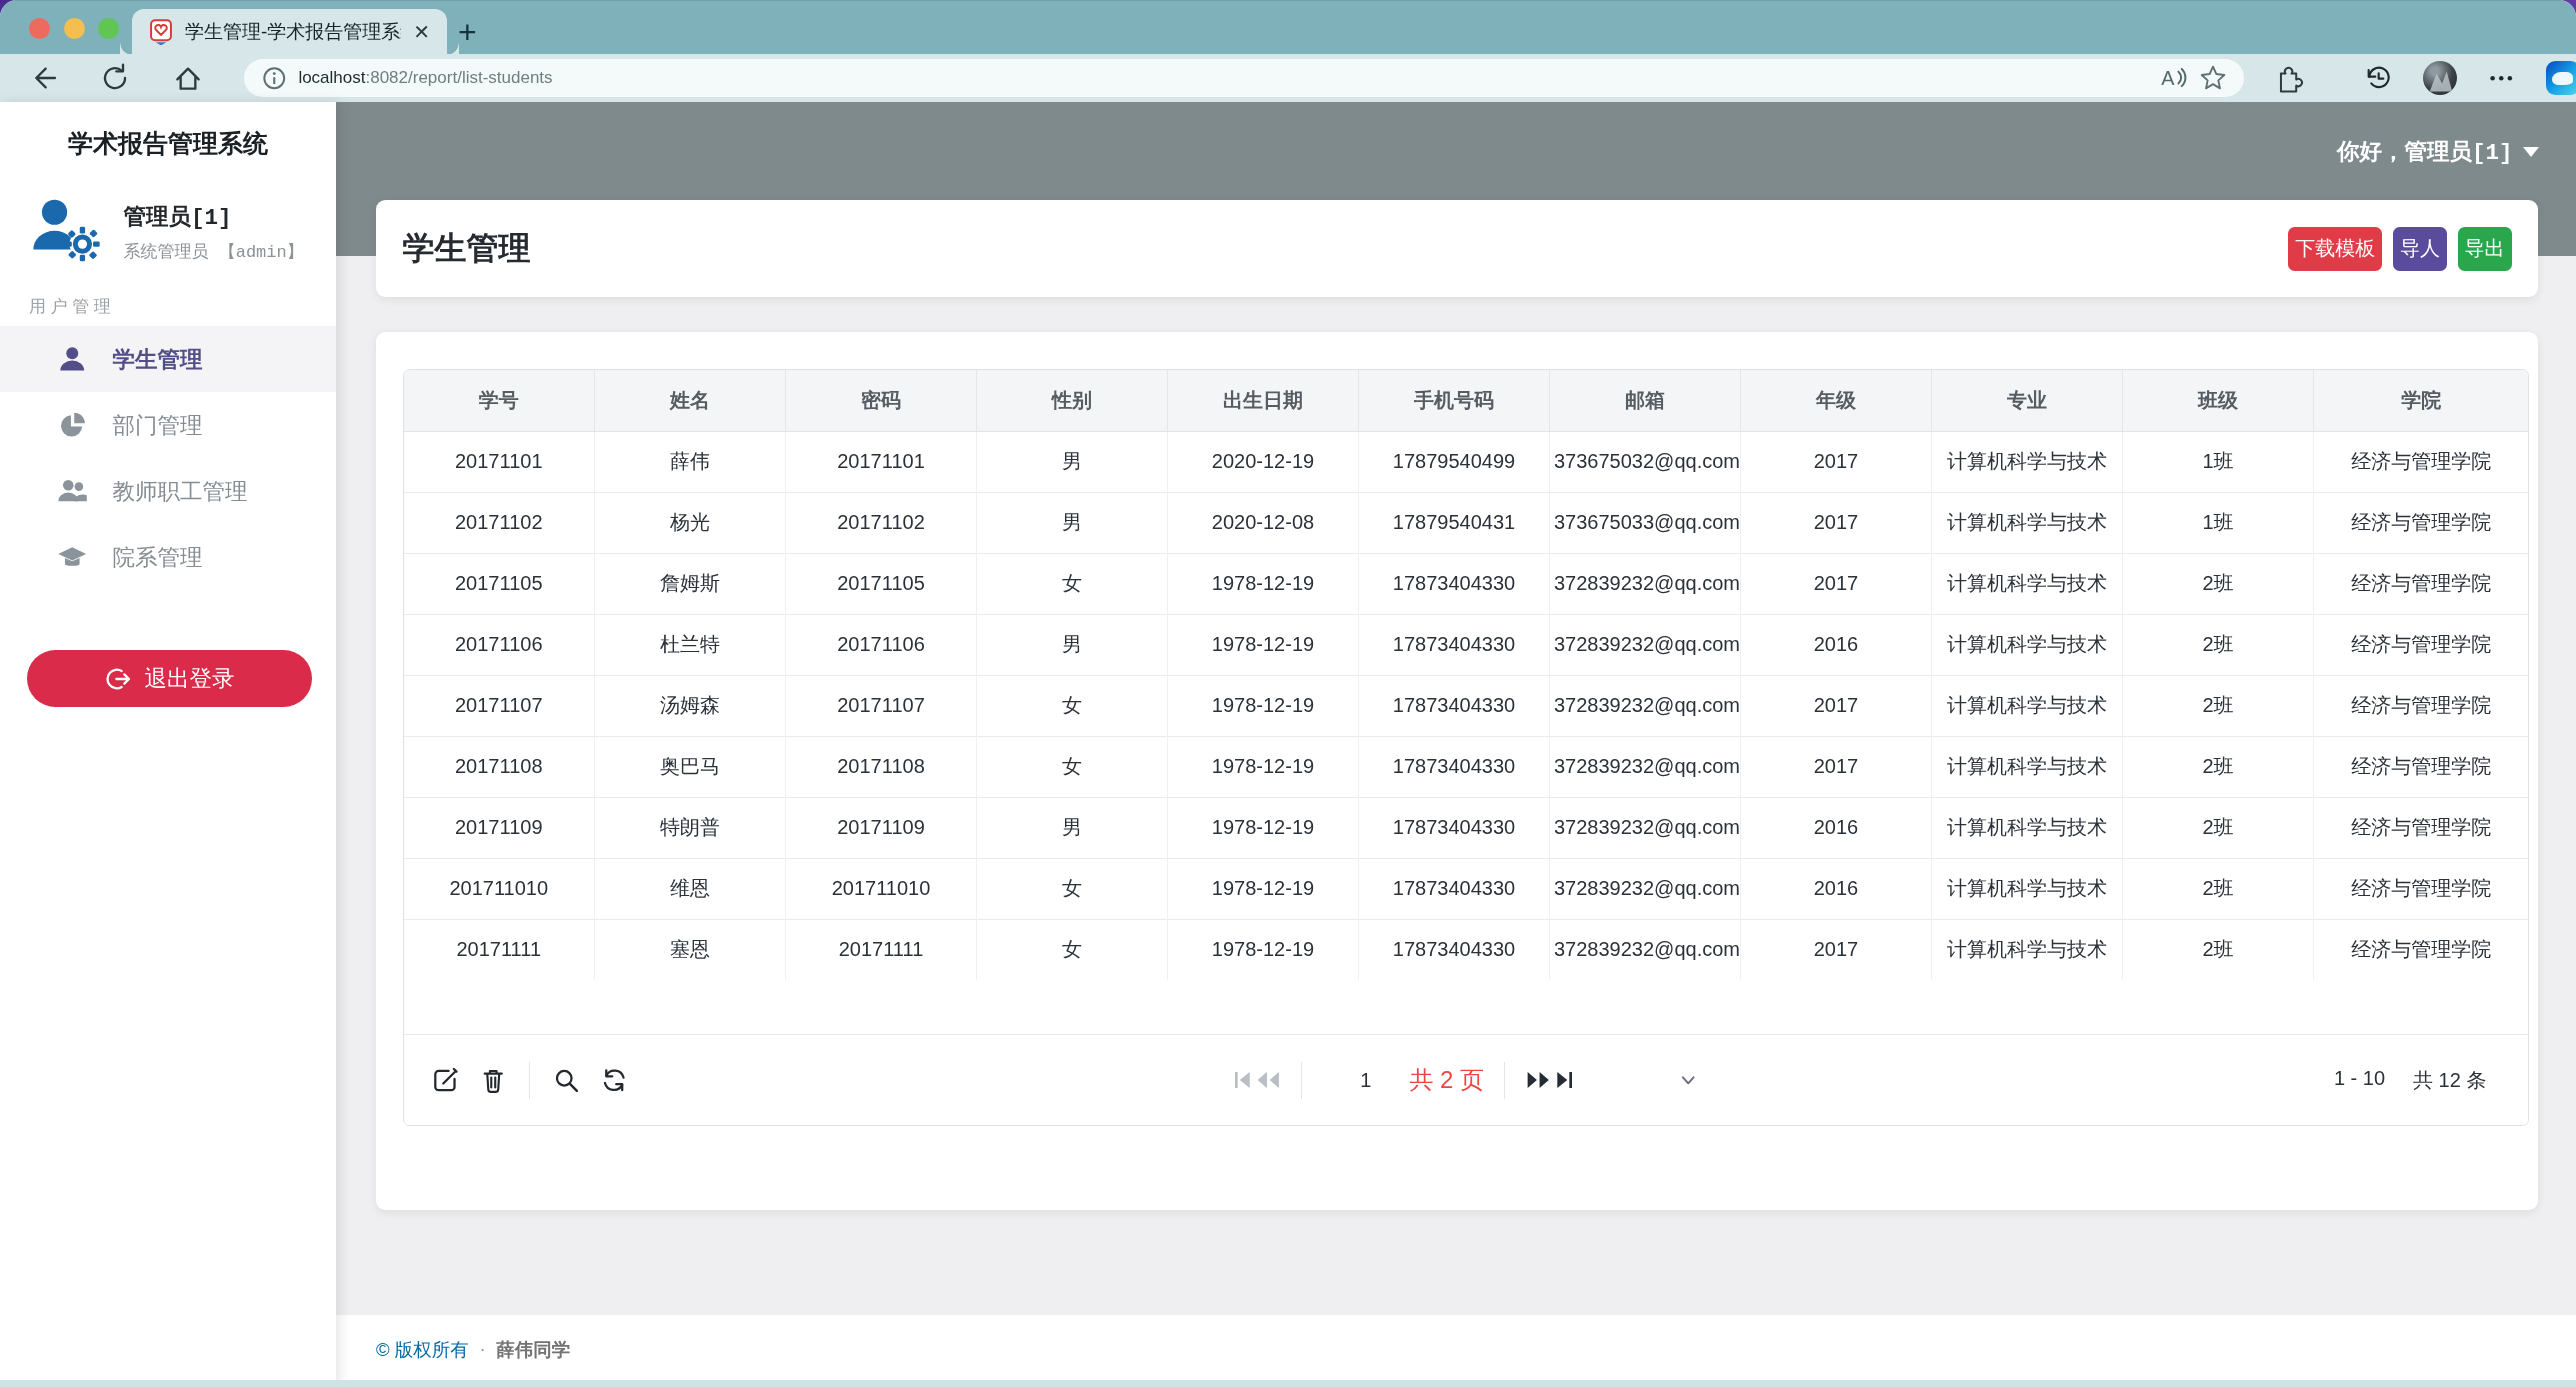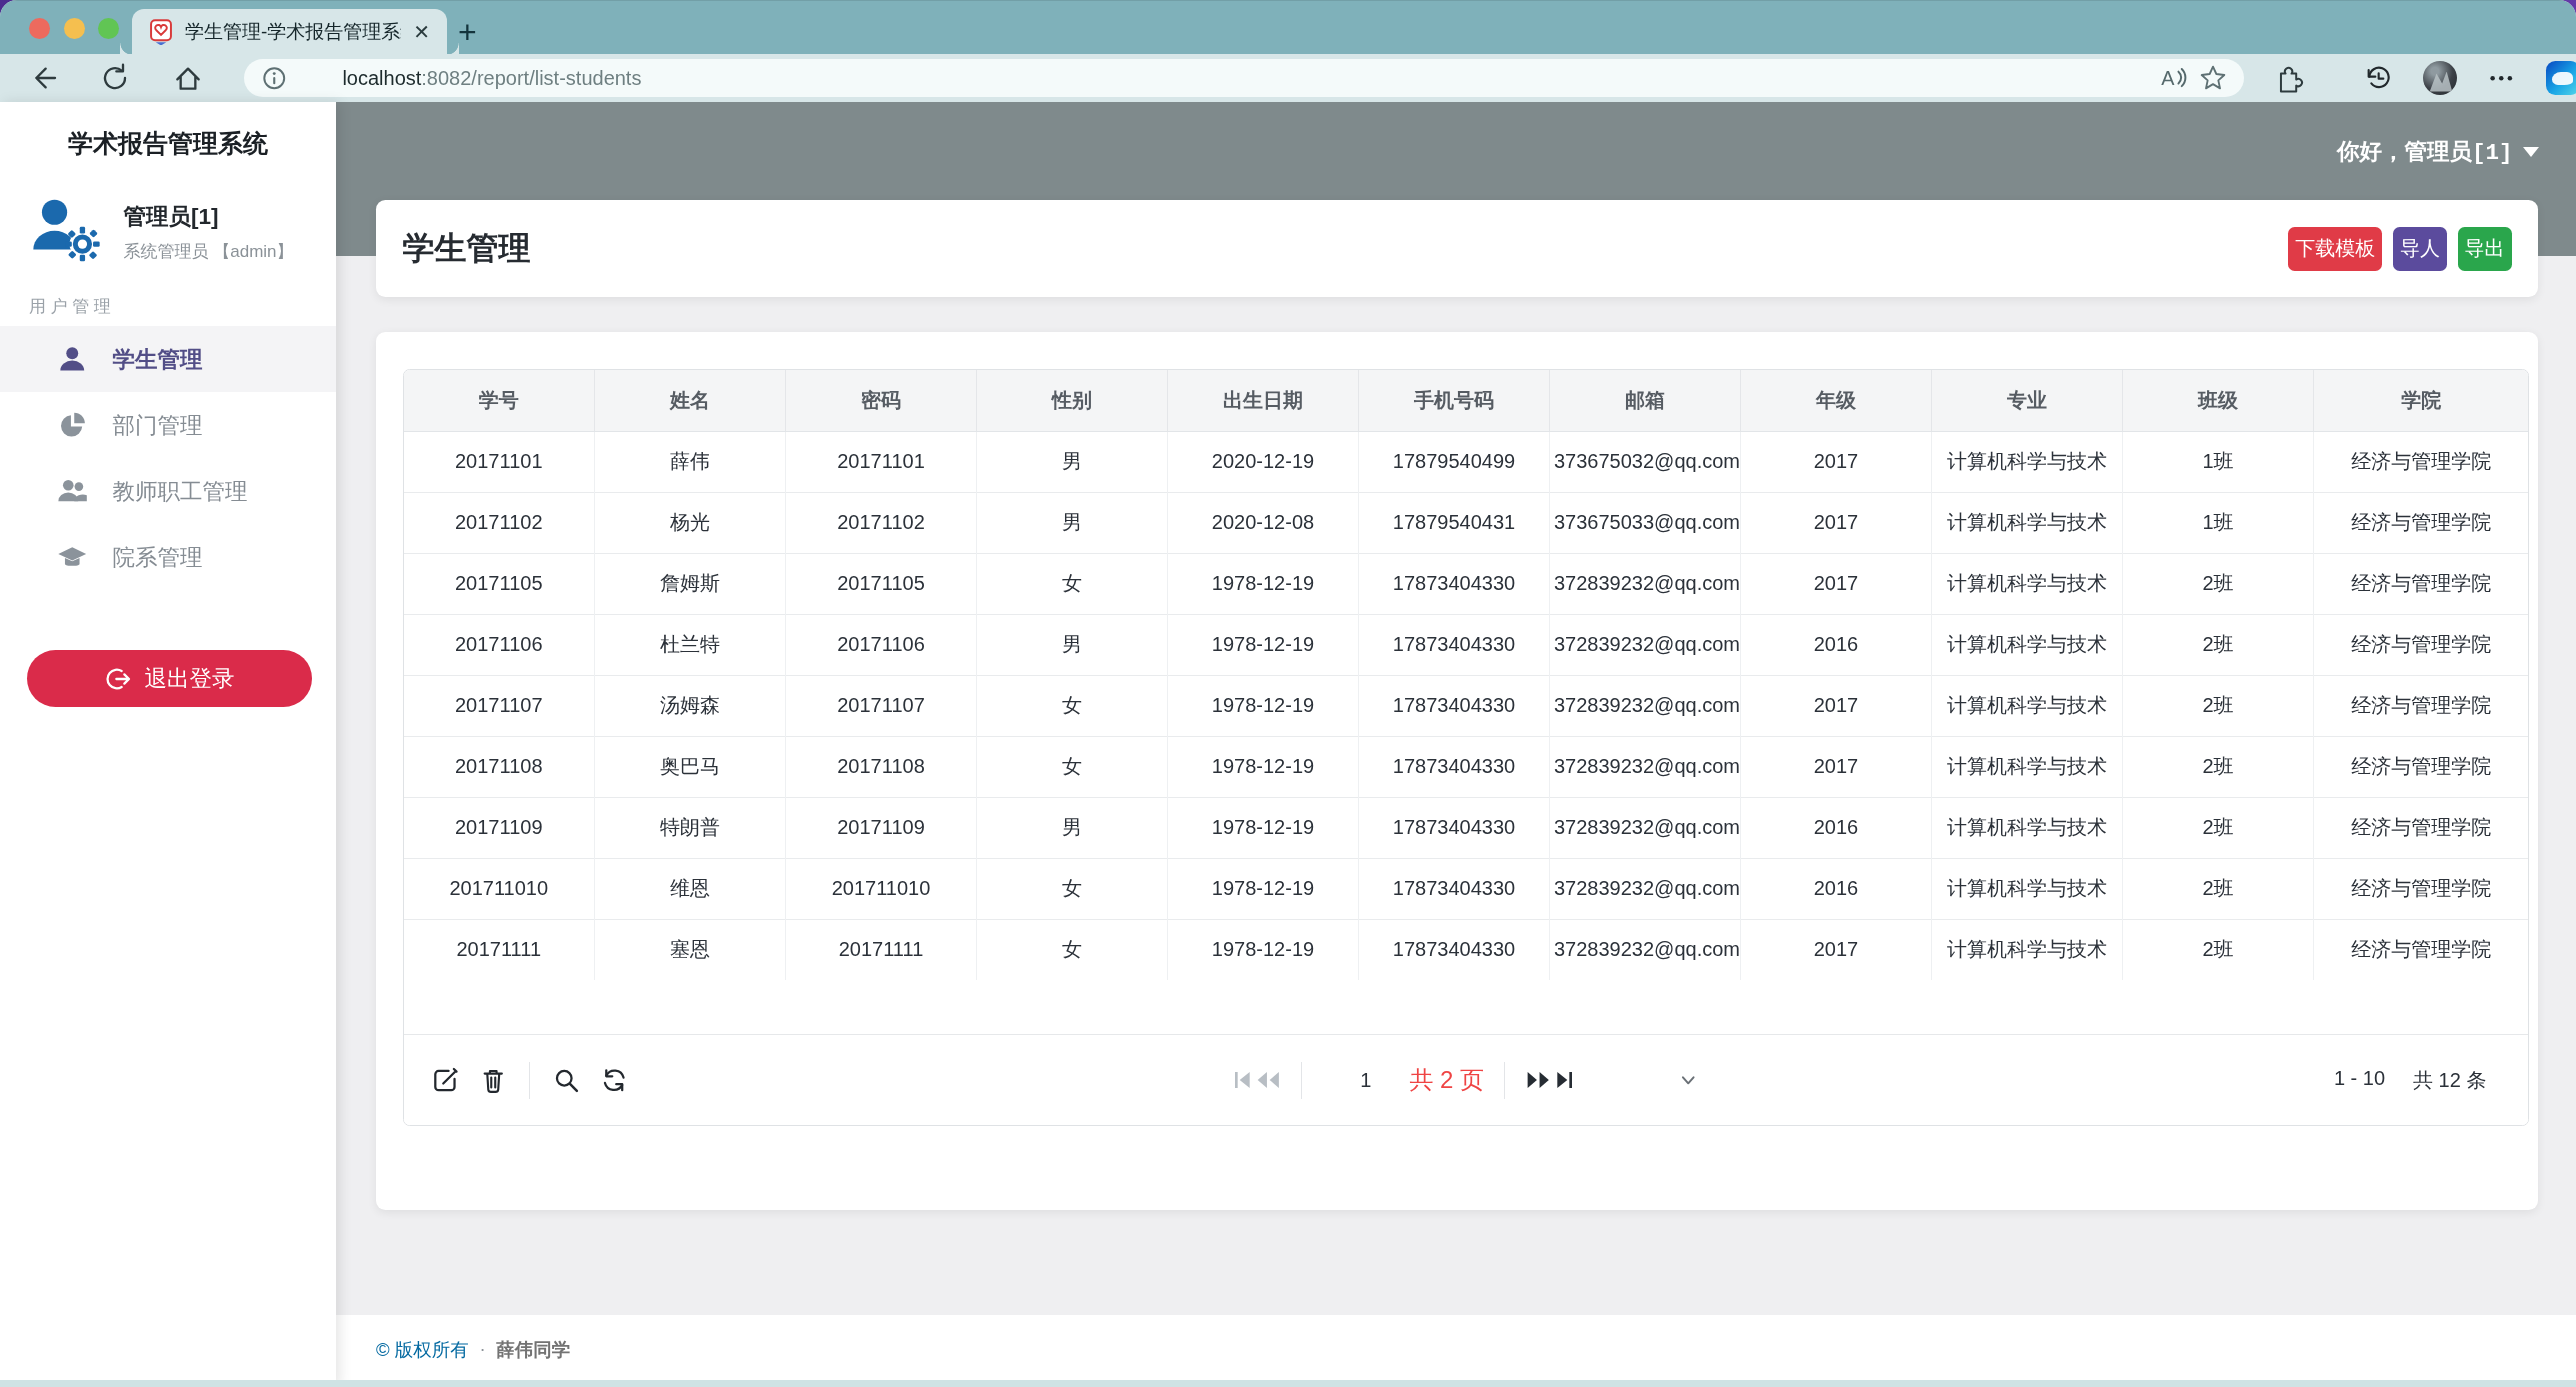--- a/index.html
+++ b/index.html
@@ -15,40 +15,40 @@
          display:flex; align-items:center; padding:0 17px; gap:12px; }
   .tab::before,.tab::after{ content:""; position:absolute; bottom:0; width:12px; height:12px; background:radial-gradient(circle at 0 0, transparent 11.3px, #d7e6e8 12px); }
   .tab::before{ left:-12px; transform:scaleX(-1);} .tab::after{ right:-12px; }
   .tab-title { font-size:19px; color:#15262a; white-space:nowrap; overflow:hidden; flex:1; }
   .tab-close { font-size:20px; color:#2a3b3e; }
   .newtab { position:absolute; left:458px; top:14.6px; font-size:32px; font-weight:300; color:#14343c; line-height:32px; }
   .urlrow { position:relative; height:48px; background:#d7e6e8; display:flex; align-items:center; padding:0 18.5px 0 26.5px; gap:6.6px; }
   .nav-ic { width:32px; height:32px; flex:0 0 auto; margin-right:34px; }
   .nav-ic svg, .ric svg { display:block; }
   .urlpill { height:38px; flex:0 0 2000px; background:#f4fafa; border-radius:20px; display:flex; align-items:center; padding:0 17px; gap:10.6px; }
-  .url { font-size:20px; color:#1d2b2d; flex:1; white-space:nowrap;margin-left:44px; }
+  .url { font-size:17px; color:#1d2b2d; flex:1; white-space:nowrap; }
   .url .rest { color:#6e7f81; }
   .ric { margin-left:22.5px; flex:0 0 auto; }
   .vdiv { width:1.3px; height:28px; background:#a9c3c6; margin-left:22.5px; }
   .avatar-ic { width:34px; height:34px; border-radius:50%; background:radial-gradient(circle at 35% 30%, #8f9aa0 12%, #3c4147 55%, #23272b); overflow:hidden; position:relative; }
   .avatar-ic::after{ content:""; position:absolute; left:6.6px; top:10.6px; width:22.5px; height:20px; background:#b9c2c6; clip-path:polygon(0 100%,30% 10%,55% 60%,75% 0,100% 100%); opacity:.85;}
   .copilot { width:34px; height:34px; border-radius:9.3px; background:linear-gradient(135deg,#0a58c8 10%,#19a5e6 55%,#56d8e8); position:relative; }
   .copilot::after{ content:""; position:absolute; left:6.6px; top:10.6px; width:21px; height:13.2px; background:#fff; opacity:.92; border-radius:60% 40% 60% 40%/80% 60% 40% 60%; }
 
   
   .content { position:absolute; top:102px; left:0; right:0; bottom:0; display:flex; }
   .sidebar { position:relative; width:336px; background:#ffffff; box-shadow:4px 0 12px rgba(0,0,0,.10); z-index:5; }
   .main { position:relative; flex:1; background:#efeff1; }
   .band { position:absolute; left:0; right:0; top:0; height:154px; background:#7f8a8c; }
   .greeting { position:absolute; top:34px; right:37px; color:#ffffff; font-size:22.5px; font-weight:bold; display:flex; align-items:center; gap:10.6px;font-family:Liberation Mono, monospace; }
   .caret { width:0; height:0; border-left:8px solid transparent; border-right:8px solid transparent; border-top:10px solid #ffffff; }
 
   
   .app-title { margin-top:25px; text-align:center; font-size:25px; font-weight:bold; color:#1b2025; }
-  .userblk { position:absolute; top:93px; left:28px; display:flex; align-items:center; gap:18.5px; }
+  .userblk { position:absolute; top:93px; left:28px; display:flex; align-items:center; gap:18.5px;font-family:Liberation Mono, monospace; }
   .uname { font-size:22.5px; font-weight:bold; color:#22272c; }
   .urole { font-size:17px; color:#8b9298; margin-top:8px; }
   .section-label { position:absolute; top:193px; left:29px; font-size:17px; color:#9aa1a8; letter-spacing:4.6px; }
   .menu { position:absolute; top:224px; left:0; right:0; }
   .mitem { height:66px; display:flex; align-items:center; gap:25px; padding-left:57px; font-size:22.5px; color:#858c93; }
   .mitem .ic { width:30.5px; height:30.5px; }
   .mitem.active { background:#f4f4f6; color:#524e87; font-weight:bold; }
   .logout { position:absolute; top:548px; left:26.5px; width:285px; height:57px; border-radius:30.5px; background:#da2b4a;
             color:#fff; font-size:22.5px; display:flex; align-items:center; justify-content:center; gap:13.2px; }
 

